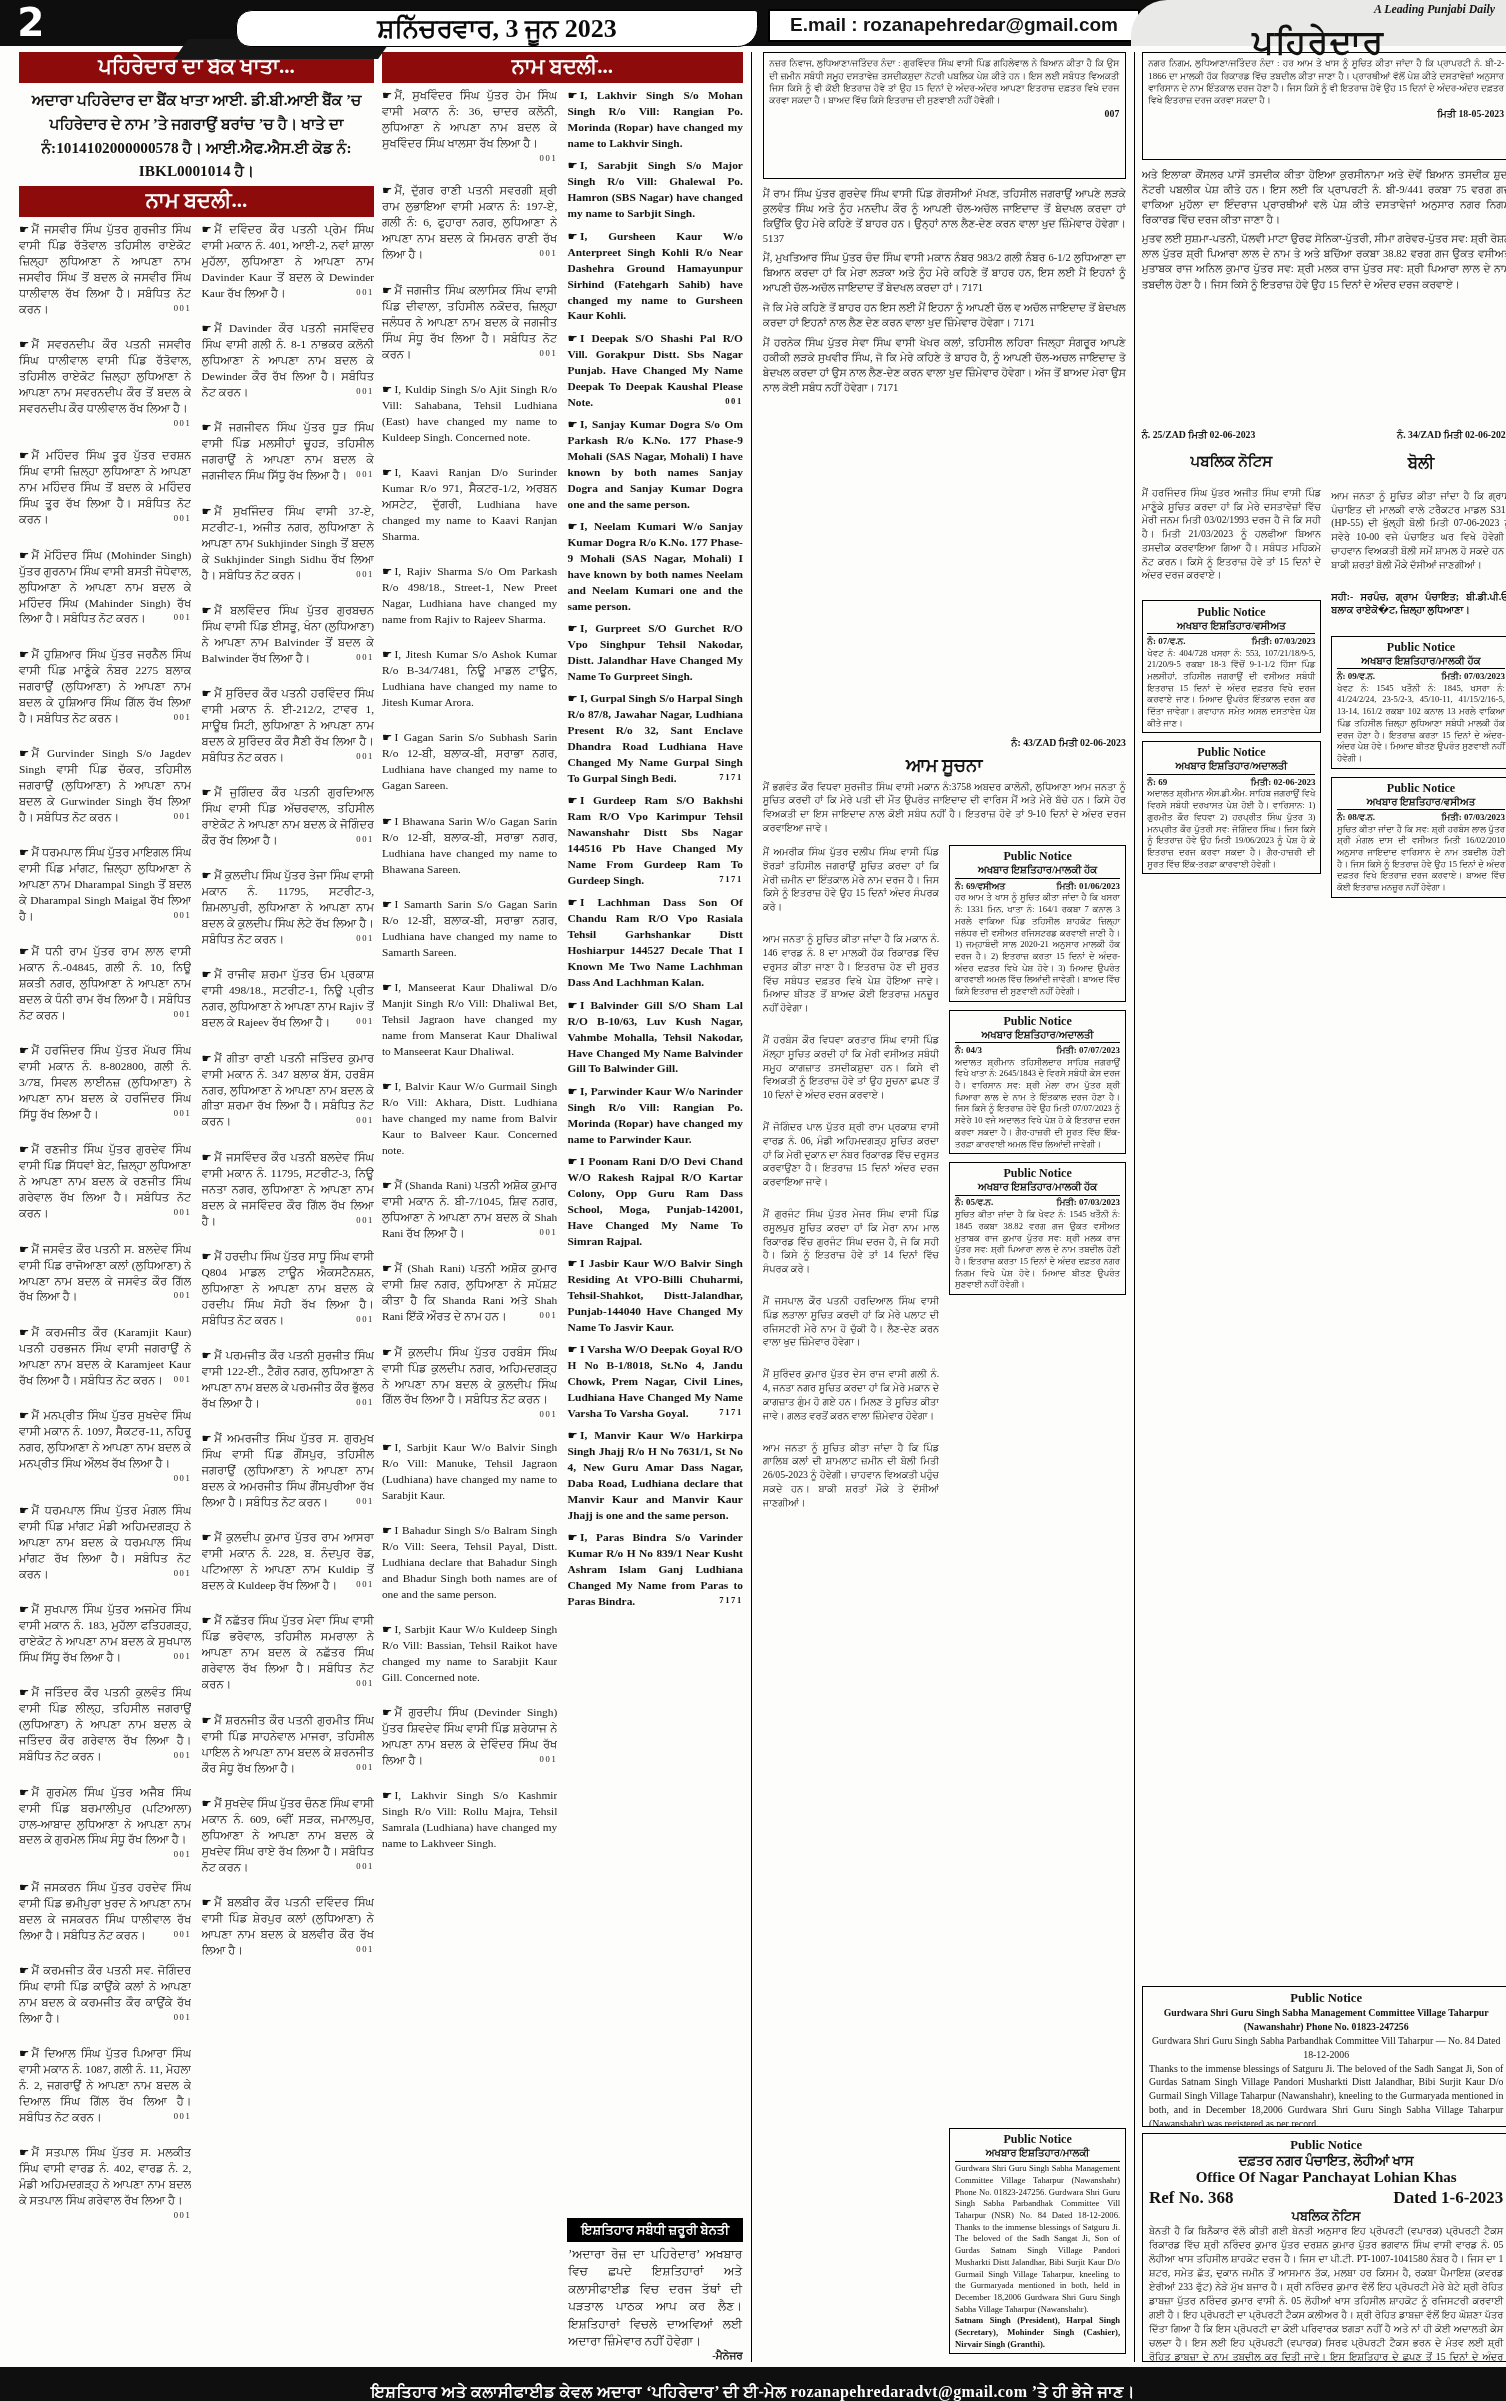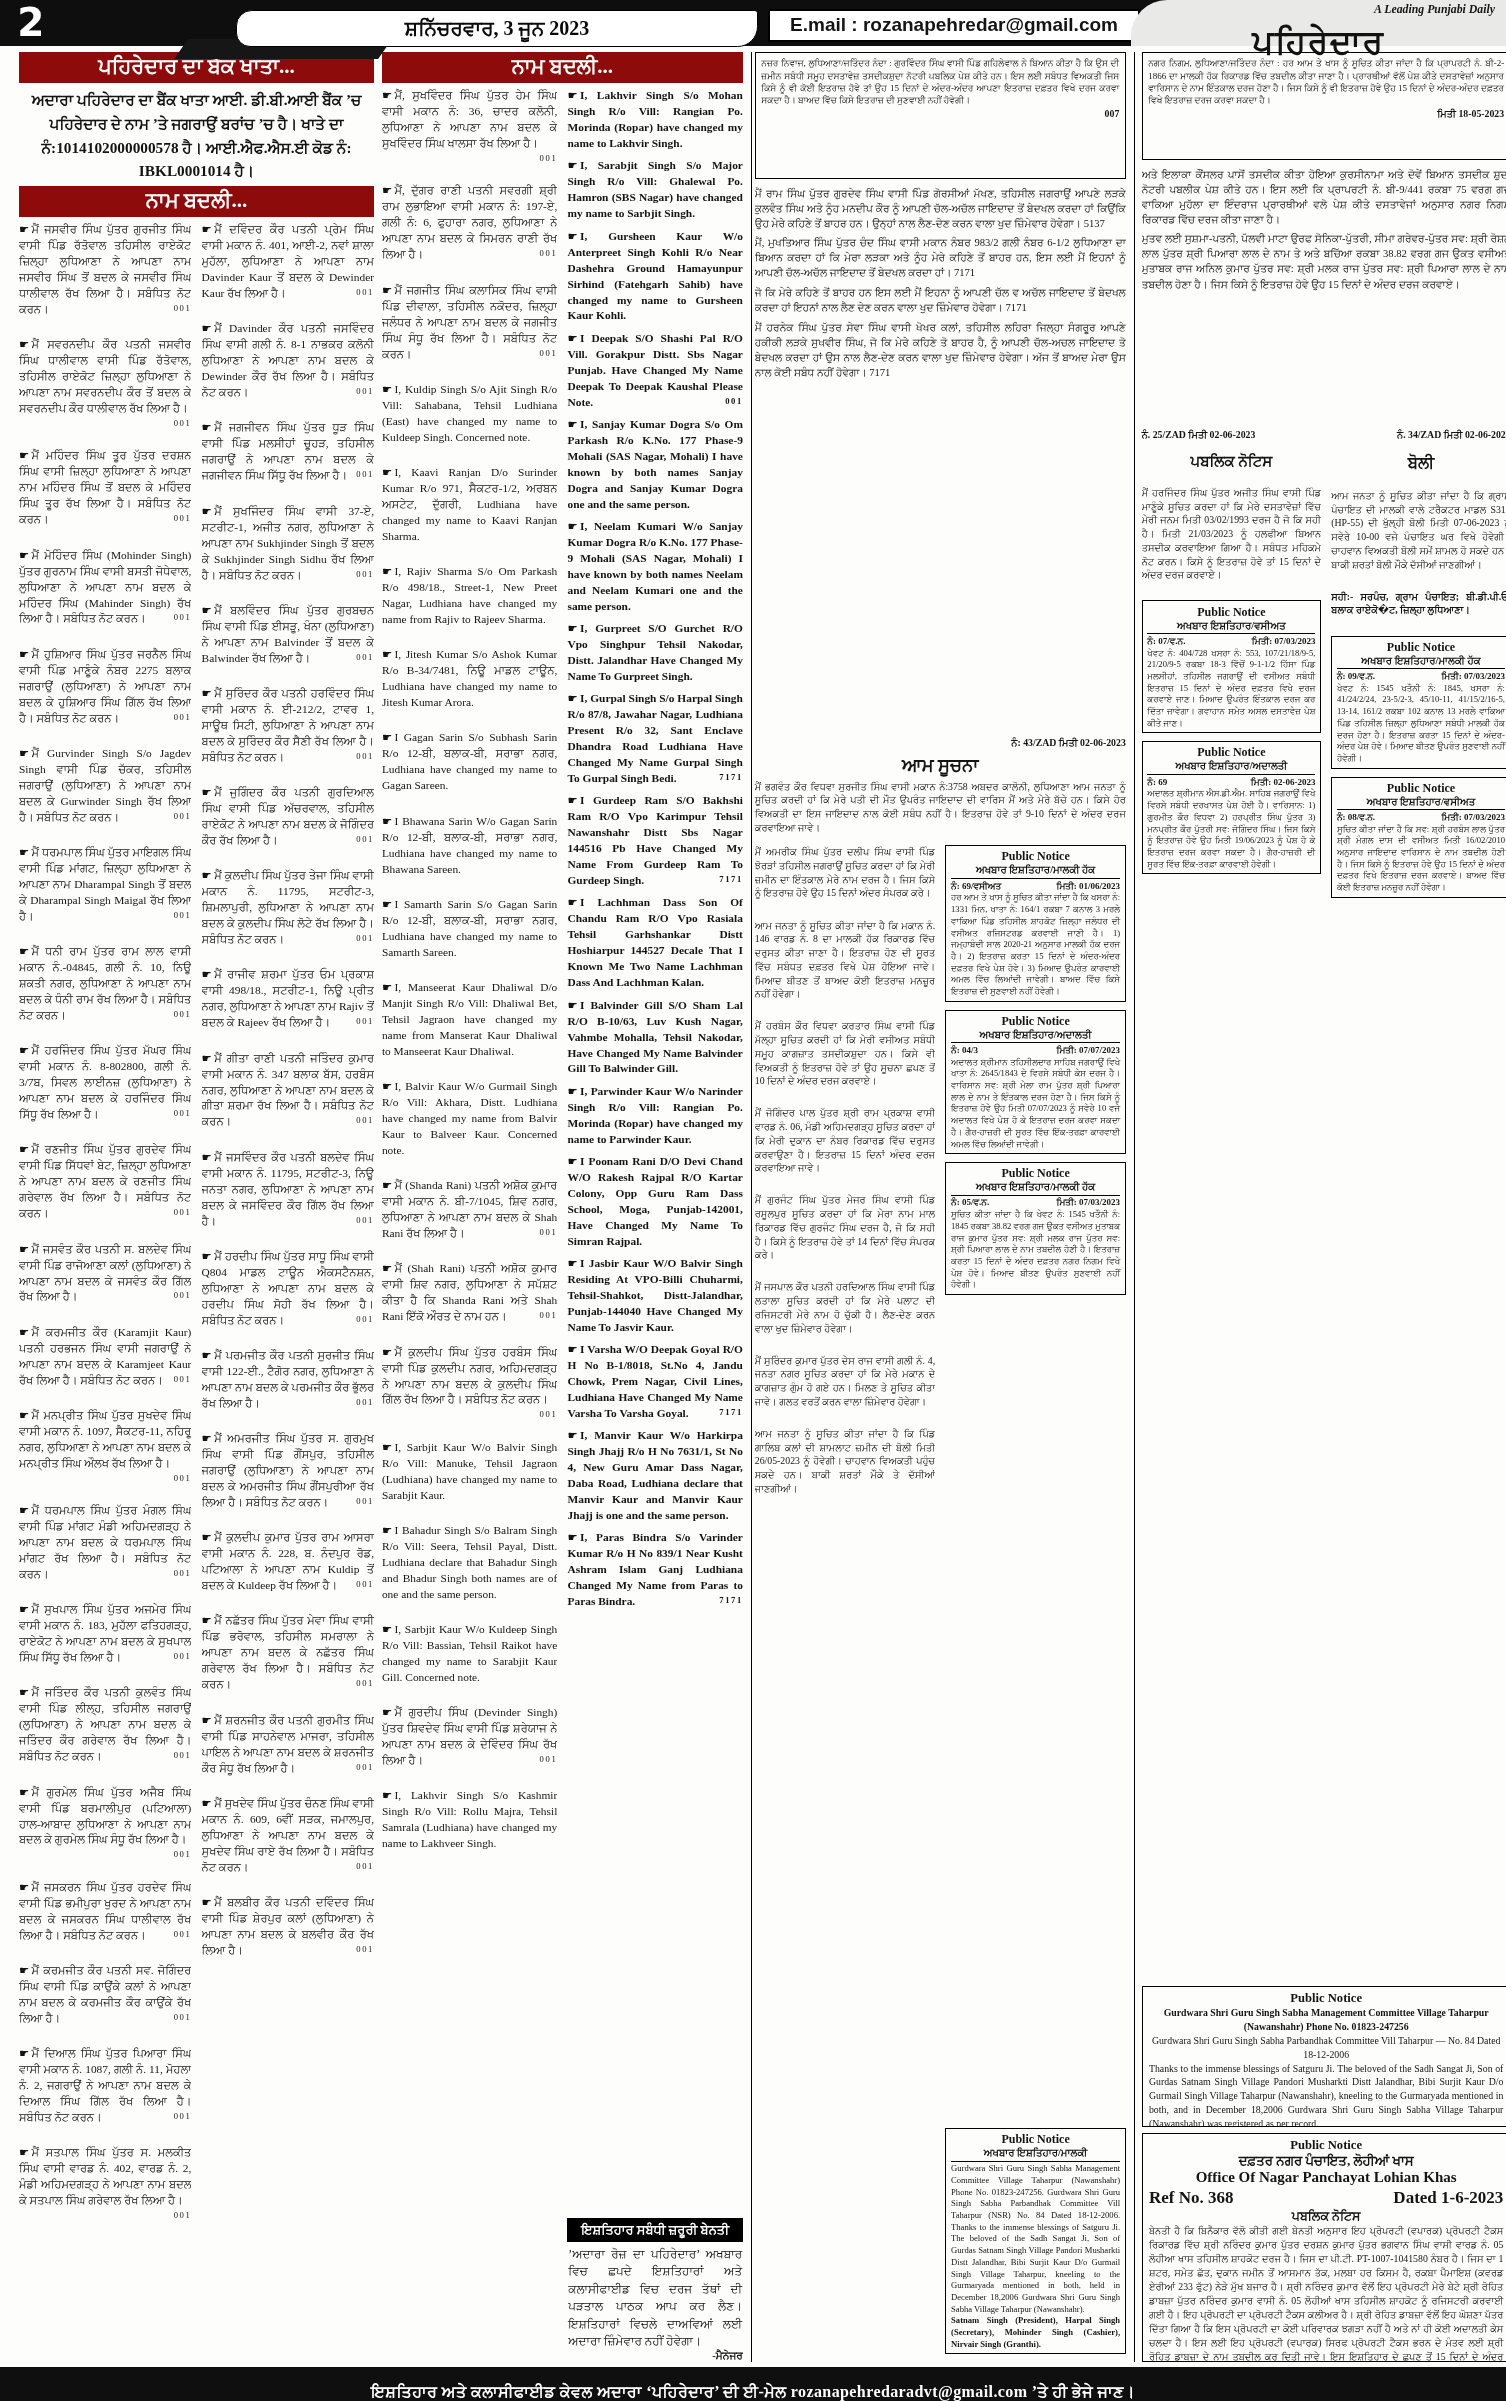--- a/index.html
+++ b/index.html
@@ -8,37 +8,37 @@
   .page { width:1506px; height:2401px; display:flex; flex-direction:column; background:#fdfdfb; }
 
   
   .topbar { height:46px; background:#0e0e0e; position:relative; flex:0 0 auto; }
   .pagenum { position:absolute; left:17.3px; top:0px; color:#fff; font-size:39px; font-weight:700;
     font-family:"DejaVu Sans",sans-serif; }
   .topbar .wedge { position:absolute; left:181px; top:39px; width:204px; height:20.4px; background:#161616;
     transform:skewX(-35deg); }
   .datebox { position:absolute; left:236px; top:10.2px; width:522px; height:37px; background:#fff;
     border:1.6px solid #000; border-radius:15.7px 3.1px 20.4px 14px; display:flex; align-items:center;
-    justify-content:center; font-size:20px; font-weight:700; color:#0a0a0a; z-index:2; }
+    justify-content:center; font-size:26px; font-weight:700; color:#0a0a0a; z-index:2; }
   .emailbox { position:absolute; left:768px; top:8.6px; width:372px; height:33px; background:#fff;
     border:2.4px solid #000; display:flex; align-items:center; justify-content:center;
     font-size:19px; font-weight:700; font-family:"Liberation Sans",sans-serif; }
   .masthead { position:absolute; right:0; top:0; width:375px; height:46px; background:#e9e9e7;
     border-radius:36px 0 0 0; display:flex; flex-direction:column; align-items:center;gap:12px; }
   .tagline { align-self:flex-end; padding:1.6px 11px 0 0; font-style:italic; font-weight:700;
     font-size:11.8px; color:#151515; }
   .wordmark { font-size:33px; font-weight:800; line-height:0.8; color:#121212; letter-spacing:1.6px;
     font-family:"DejaVu Sans",sans-serif; }
 
   
   .content { flex:1 1 auto; display:flex; gap:7.9px; padding:6.3px 9.4px 4.7px 19px; overflow:hidden; }
   .regionA { width:355px; flex:0 0 auto; display:flex; flex-direction:column; overflow:hidden; }
   .regionB { width:361px; flex:0 0 auto; display:flex; flex-direction:column; overflow:hidden; }
   .regionC { width:375px; flex:0 0 auto; display:flex; flex-direction:column; overflow:hidden;
-    border-left:1.6px solid #000; padding-left:3px; }
+    border-left:1.6px solid #000; padding-left:11px; }
   .regionD { width:377px; flex:0 0 auto; display:flex; flex-direction:column; overflow:hidden;
     border-left:1.6px solid #000; padding-left:7px; }
 
   .redhead { background:#8e0b0b; color:#fff; text-align:center; font-weight:700; font-size:21px;
     padding:1.6px 0 3.9px 0; flex:0 0 auto; }
   .bank-text { font-weight:700; font-size:15.3px; line-height:1.55; text-align:center; padding:5.5px 1.6px 3.1px 1.6px; }
 
   .subcols { flex:1 1 auto; display:flex; gap:10.2px; overflow:hidden; margin-top:5.5px; }
   .subcol { flex:1 1 0; overflow:hidden; display:flex; flex-direction:column;gap:13px; }
   .ad { font-size:11.4px; line-height:1.4; text-align:justify; margin-bottom:6.3px; flex:0 0 auto; }

